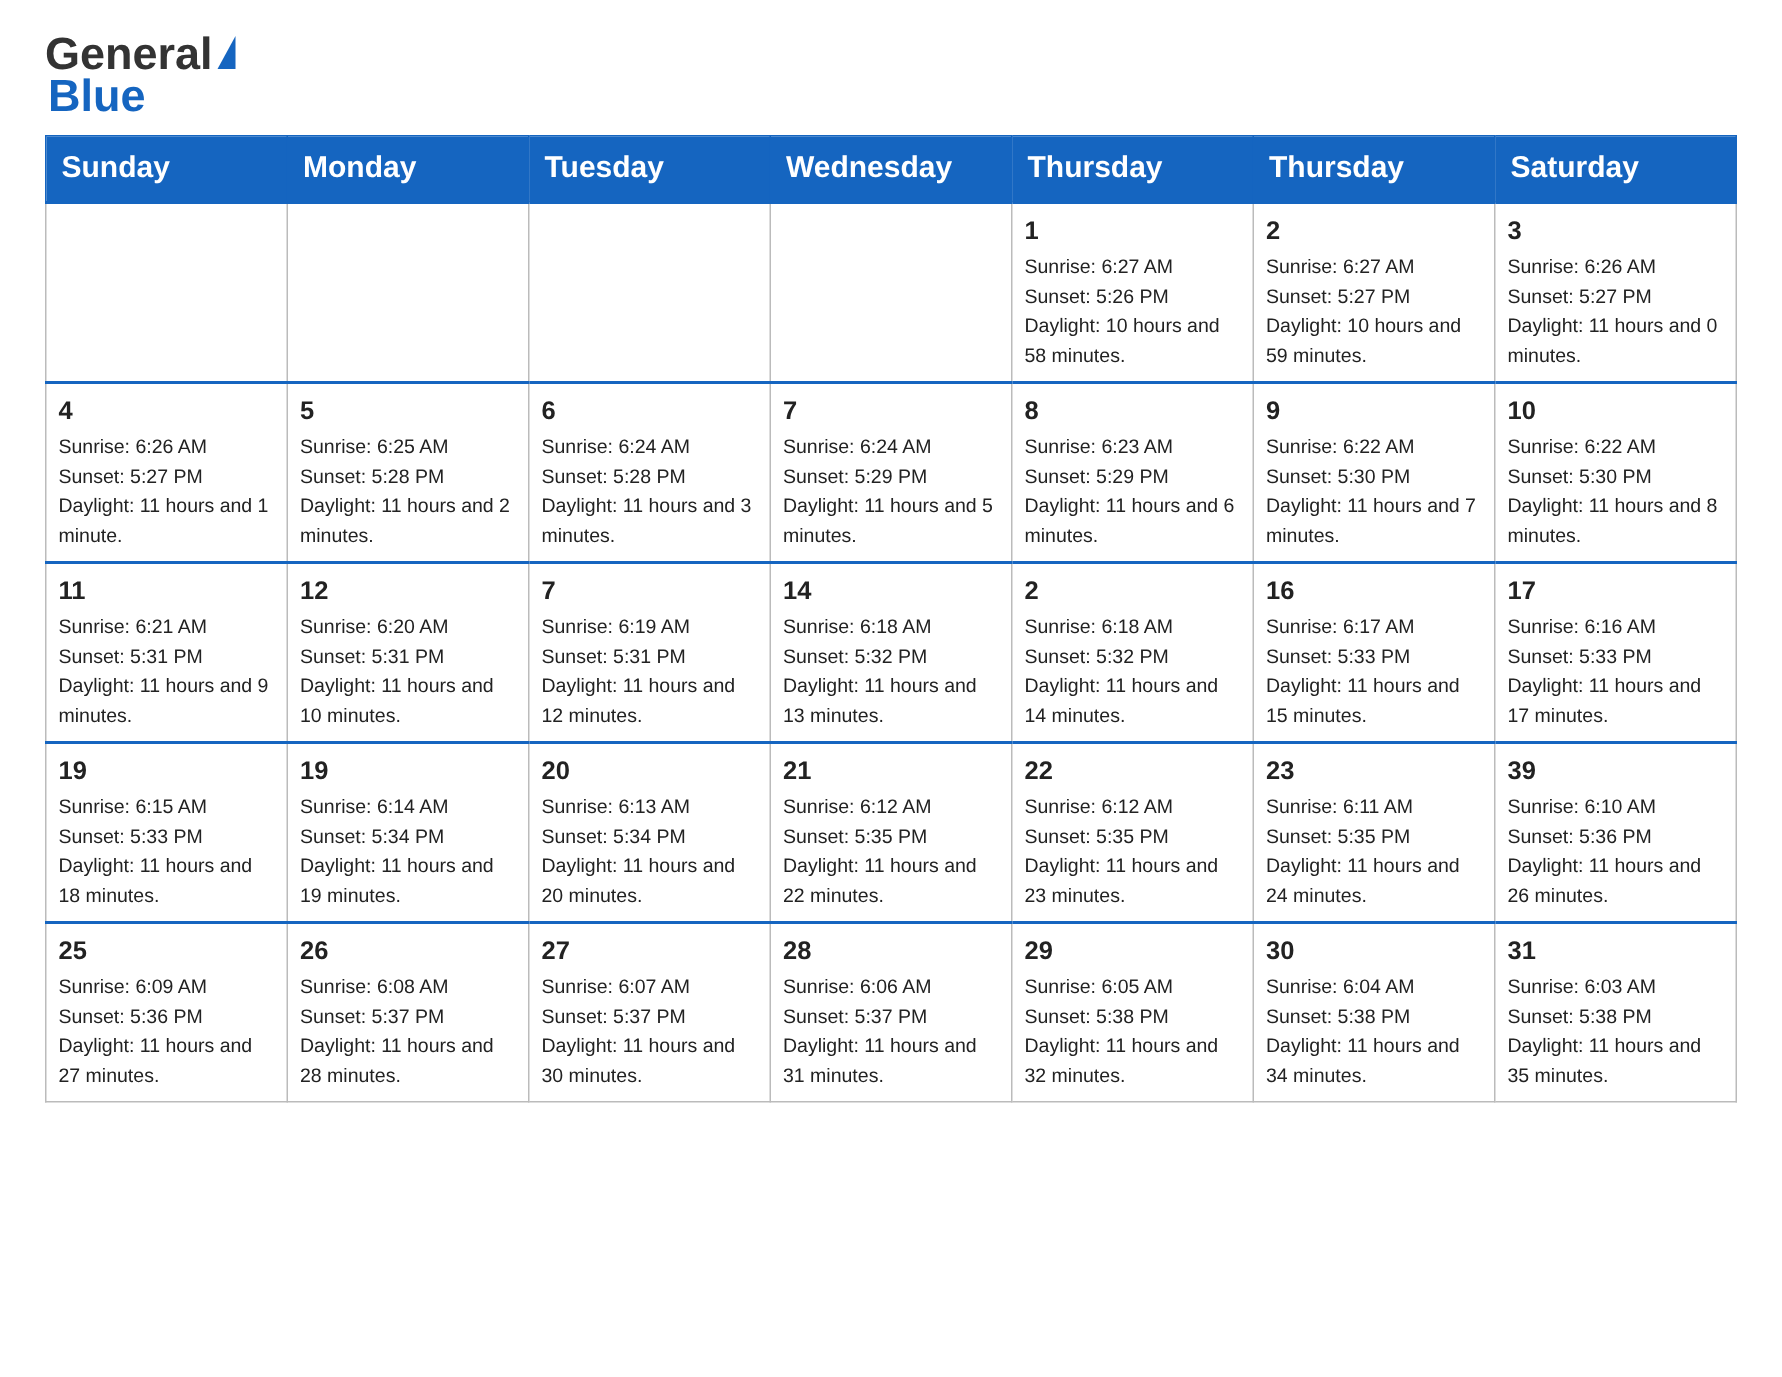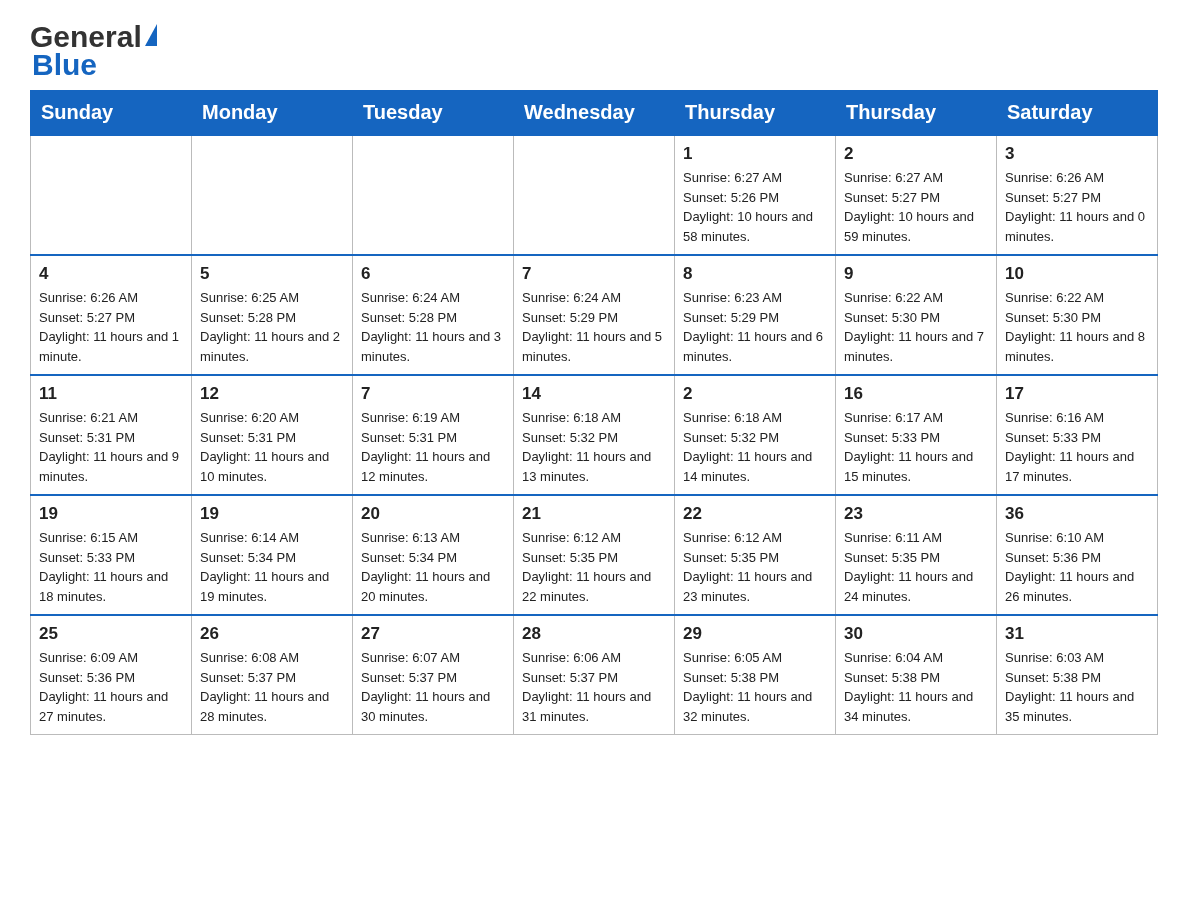--- a/index.html
+++ b/index.html
@@ -204,21 +204,21 @@
         </td>
         <td>
           <div class="day-number">22</div>
           <div class="day-info">Sunrise: 6:12 AM<br>Sunset: 5:35 PM<br>Daylight: 11 hours and 23 minutes.</div>
         </td>
         <td>
           <div class="day-number">23</div>
           <div class="day-info">Sunrise: 6:11 AM<br>Sunset: 5:35 PM<br>Daylight: 11 hours and 24 minutes.</div>
         </td>
         <td>
-          <div class="day-number">36</div>
+          <div class="day-number">39</div>
           <div class="day-info">Sunrise: 6:10 AM<br>Sunset: 5:36 PM<br>Daylight: 11 hours and 26 minutes.</div>
         </td>
       </tr>
       <tr class="week-row">
         <td>
           <div class="day-number">25</div>
           <div class="day-info">Sunrise: 6:09 AM<br>Sunset: 5:36 PM<br>Daylight: 11 hours and 27 minutes.</div>
         </td>
         <td>
           <div class="day-number">26</div>

